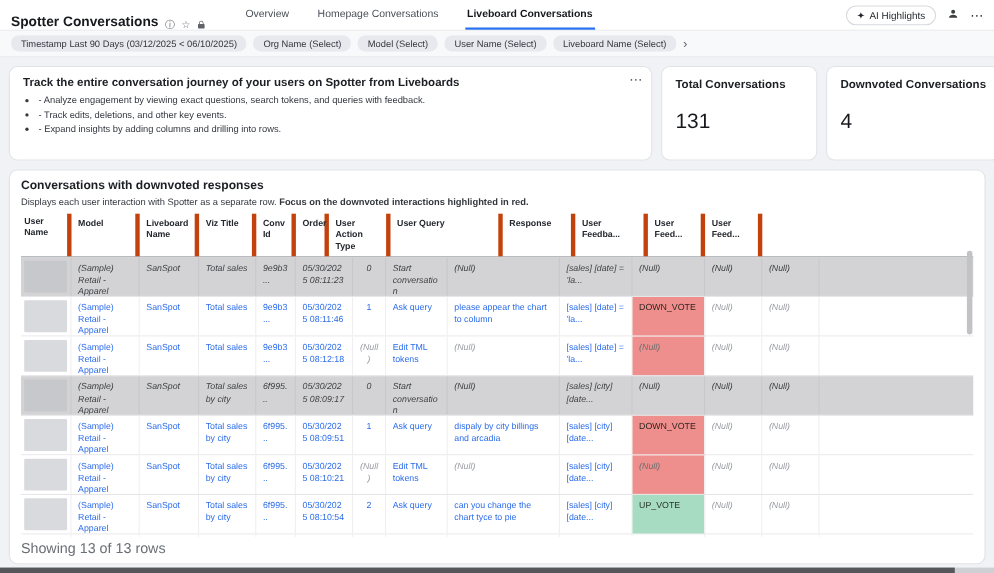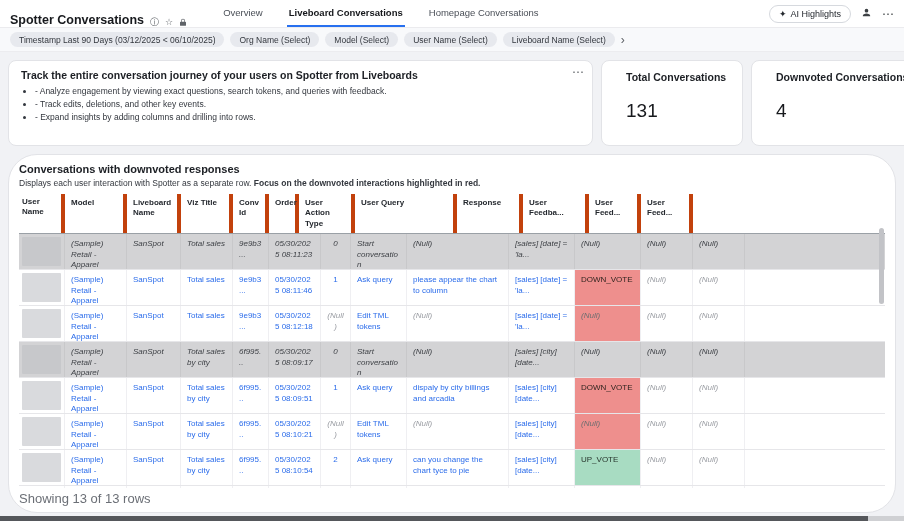--- a/index.html
+++ b/index.html
@@ -38,27 +38,27 @@
   .card { background: #fff; border: 1px solid #e2e3e7; border-radius: 8px; }
   .cards-row { display: flex; gap: 8px; height: 86px; flex: none; }
   .info-card { width: 585px; flex: none; position: relative; padding: 8px 12px; }
   .info-title { font-size: 10.5px; font-weight: 700; color: #1c1f24; margin-bottom: 4px; }
   .info-bullets { list-style: disc; padding-left: 14px; font-size: 8.5px; color: #33373e; line-height: 1.5; }
   .note { font-size: 8.5px; margin-top: 2px; line-height: 1.4; }
   .note-label { font-weight: 700; color: #1c1f24; }
   .note-text { color: #d43a2f; }
   .card-more { position: absolute; top: 4px; right: 8px; border: none; background: none;
     font-size: 12px; color: #5f6368; cursor: pointer; }
-  .kpi-card { padding: 10px 24px; }
+  .kpi-card { padding: 10px 12px; }
   .kpi-card.k1 { width: 142px; flex: none; }
   .kpi-card.k2 { flex: 1; }
   .kpi-title { font-size: 10.5px; font-weight: 700; color: #1c1f24; white-space: nowrap; }
   .kpi-value { font-size: 19px; color: #17191d; margin-top: 17px; }
   
-  .table-card { flex: 1; display: flex; flex-direction: column; padding: 8px 10px 2px; overflow: hidden; border-radius: 29px; }
+  .table-card { flex: 1; display: flex; flex-direction: column; padding: 8px 10px 2px; overflow: hidden; }
   .table-title { font-size: 11px; font-weight: 700; color: #1c1f24; }
   .table-subtitle { font-size: 8.5px; color: #33373e; margin: 3px 0 6px; }
   .tablewrap { flex: 1; overflow: hidden; position: relative; }
   .thead { display: flex; border-bottom: 1px solid #9aa0a6; min-height: 30px; background: #fff; }
   .th { font-size: 8px; font-weight: 700; color: #24282e; padding: 4px 6px; border-right: 4px solid #c2410c;
     line-height: 1.3; flex-shrink: 0; display: flex; align-items: flex-start; flex-wrap: wrap; cursor: pointer; }
   .sort-arrow { font-size: 8px; margin-left: 2px; color: #24282e; }
   .trow { display: flex; height: 36px; border-bottom: 1px solid #e6e6e9; background: #fff; }
   .trow.start { background: #d3d3d5; }
   .trow.start .td { font-style: italic; color: #3f4247; border-right-color: rgba(0,0,0,0.05); }
@@ -104,22 +104,22 @@
       <span class="mini-icon">ⓘ</span>
       <span class="mini-icon">☆</span>
       <span class="mini-icon">
         <svg width="8" height="9" viewBox="0 0 24 24">
             <path d="M6 10V7a6 6 0 1 1 12 0v3h1a2 2 0 0 1 2 2v8a2 2 0 0 1-2 2H5a2 2 0 0 1-2-2v-8a2 2 0 0 1 2-2h1zm2 0h8V7a4 4 0 1 0-8 0v3z" fill="#5f6368"></path>
           </svg>
       </span>
     </div>
     <nav class="tabs">
         <div class="tab">Overview</div>
+        <div class="tab">Homepage Conversations</div>
         <div class="tab active">Liveboard Conversations</div>
-        <div class="tab">Homepage Conversations</div>
       </nav>
     <div class="topbar-right">
       <button class="ai-btn">
         <span class="sparkle">✦</span>
         <span>AI Highlights</span>
       </button>
       <button class="icon-btn">
         <span>
           <svg width="11" height="11" viewBox="0 0 24 24">
               <path d="M12 12a4 4 0 1 0 0-8 4 4 0 0 0 0 8zm0 2c-4 0-8 2-8 5v1h16v-1c0-3-4-5-8-5z" fill="#3c4043"></path>

